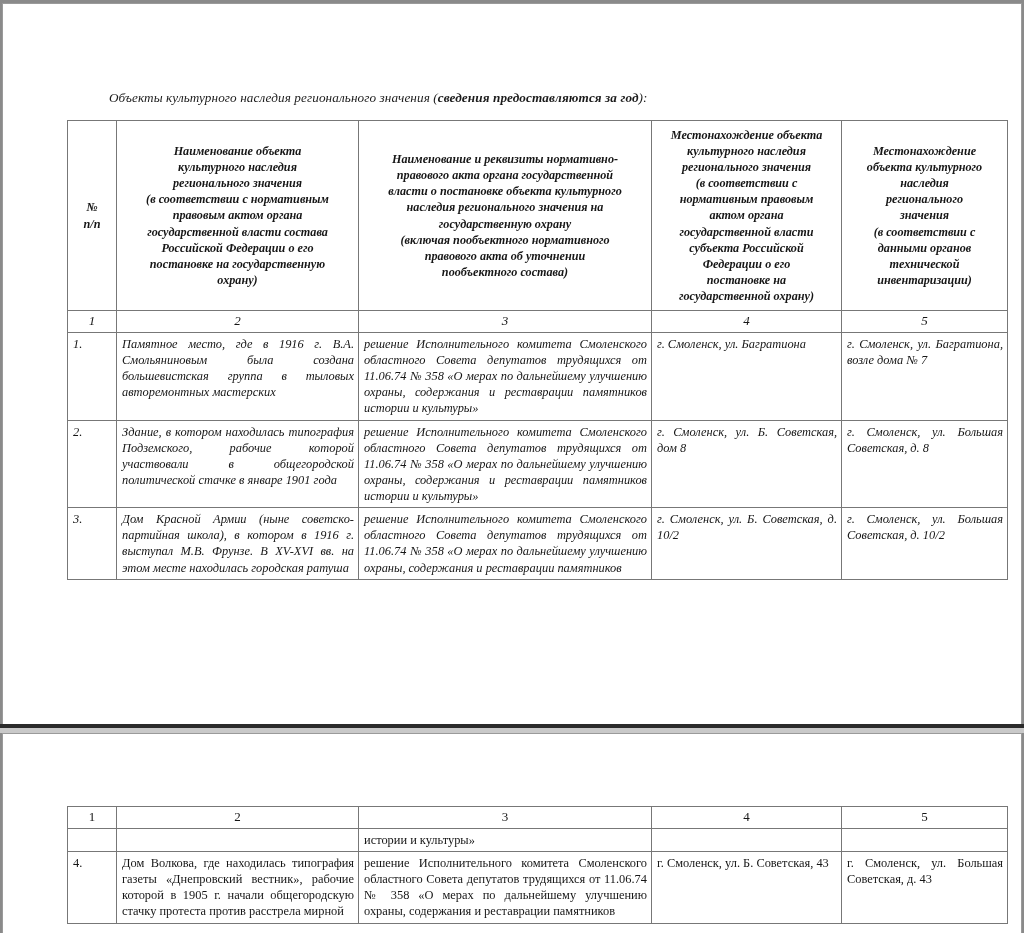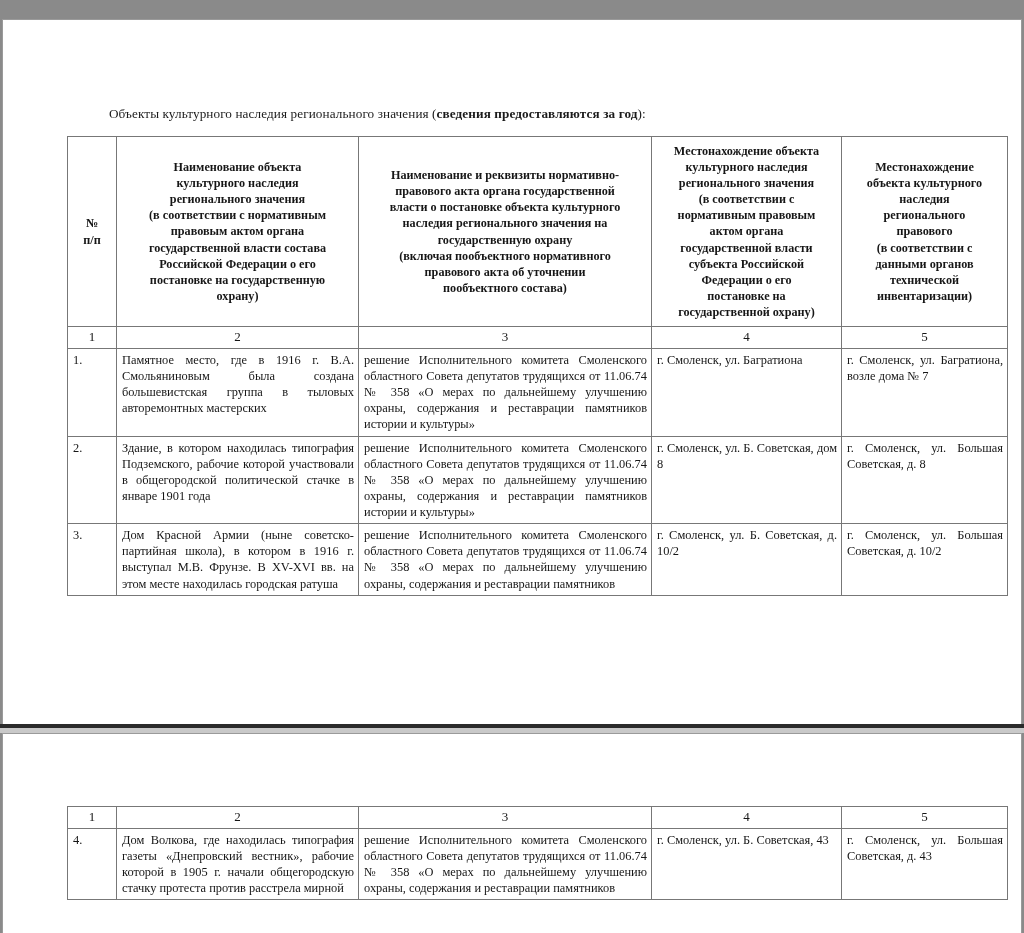--- a/index.html
+++ b/index.html
@@ -11,21 +11,21 @@
   }
   .viewer{position:relative;width:1024px;height:933px;background:#8a8a8a;}
 
   
   .page{
     position:absolute;left:2px;width:1020px;
     background:#ffffff;
     border:1px solid #9a9a9a;
     box-sizing:border-box;
   }
-  .page-1{top:19px;height:722px;}
+  .page-1{top:3px;height:722px;font-style:italic;}
   .page-gap{
     position:absolute;left:0;width:1024px;top:724px;height:4px;
     background:#2b2b2b;
   }
   .page-gap2{
     position:absolute;left:0;width:1024px;top:728px;height:5px;
     background:#c9c9c9;
   }
   .page-2{top:733px;height:200px;border-bottom:none;}
 
@@ -144,21 +144,21 @@
               <div>субъекта Российской</div>
               <div>Федерации о его</div>
               <div>постановке на</div>
               <div>государственной охрану)</div>
             </th>
             <th>
               <div>Местонахождение</div>
               <div>объекта культурного</div>
               <div>наследия</div>
               <div>регионального</div>
-              <div>правового</div>
+              <div>значения</div>
               <div>(в соответствии с</div>
               <div>данными органов</div>
               <div>технической</div>
               <div>инвентаризации)</div>
             </th>
           </tr>
           <tr class="numrow">
             <td class="first">1</td>
             <td>2</td>
             <td>3</td>
@@ -210,20 +210,27 @@
         </colgroup>
         <tbody>
           <tr class="numrow">
             <td class="first">1</td>
             <td>2</td>
             <td>3</td>
             <td>4</td>
             <td>5</td>
           </tr>
           <tr>
+            <td class="spacer-cell"></td>
+            <td class="spacer-cell"></td>
+            <td class="just">истории и культуры»</td>
+            <td class="spacer-cell"></td>
+            <td class="spacer-cell"></td>
+          </tr>
+          <tr>
             <td class="idx">4.</td>
             <td class="just">Дом Волкова, где находилась типография газеты «Днепровский вестник», рабочие которой в 1905 г. начали общегородскую стачку протеста против расстрела мирной</td>
             <td class="just">решение Исполнительного комитета Смоленского областного Совета депутатов трудящихся от 11.06.74 № 358 «О мерах по дальнейшему улучшению охраны, содержания и реставрации памятников</td>
             <td class="just">г. Смоленск, ул. Б. Советская, 43</td>
             <td class="just">г. Смоленск, ул. Большая Советская, д. 43</td>
           </tr>
         </tbody>
       </table>
 
     </div>

